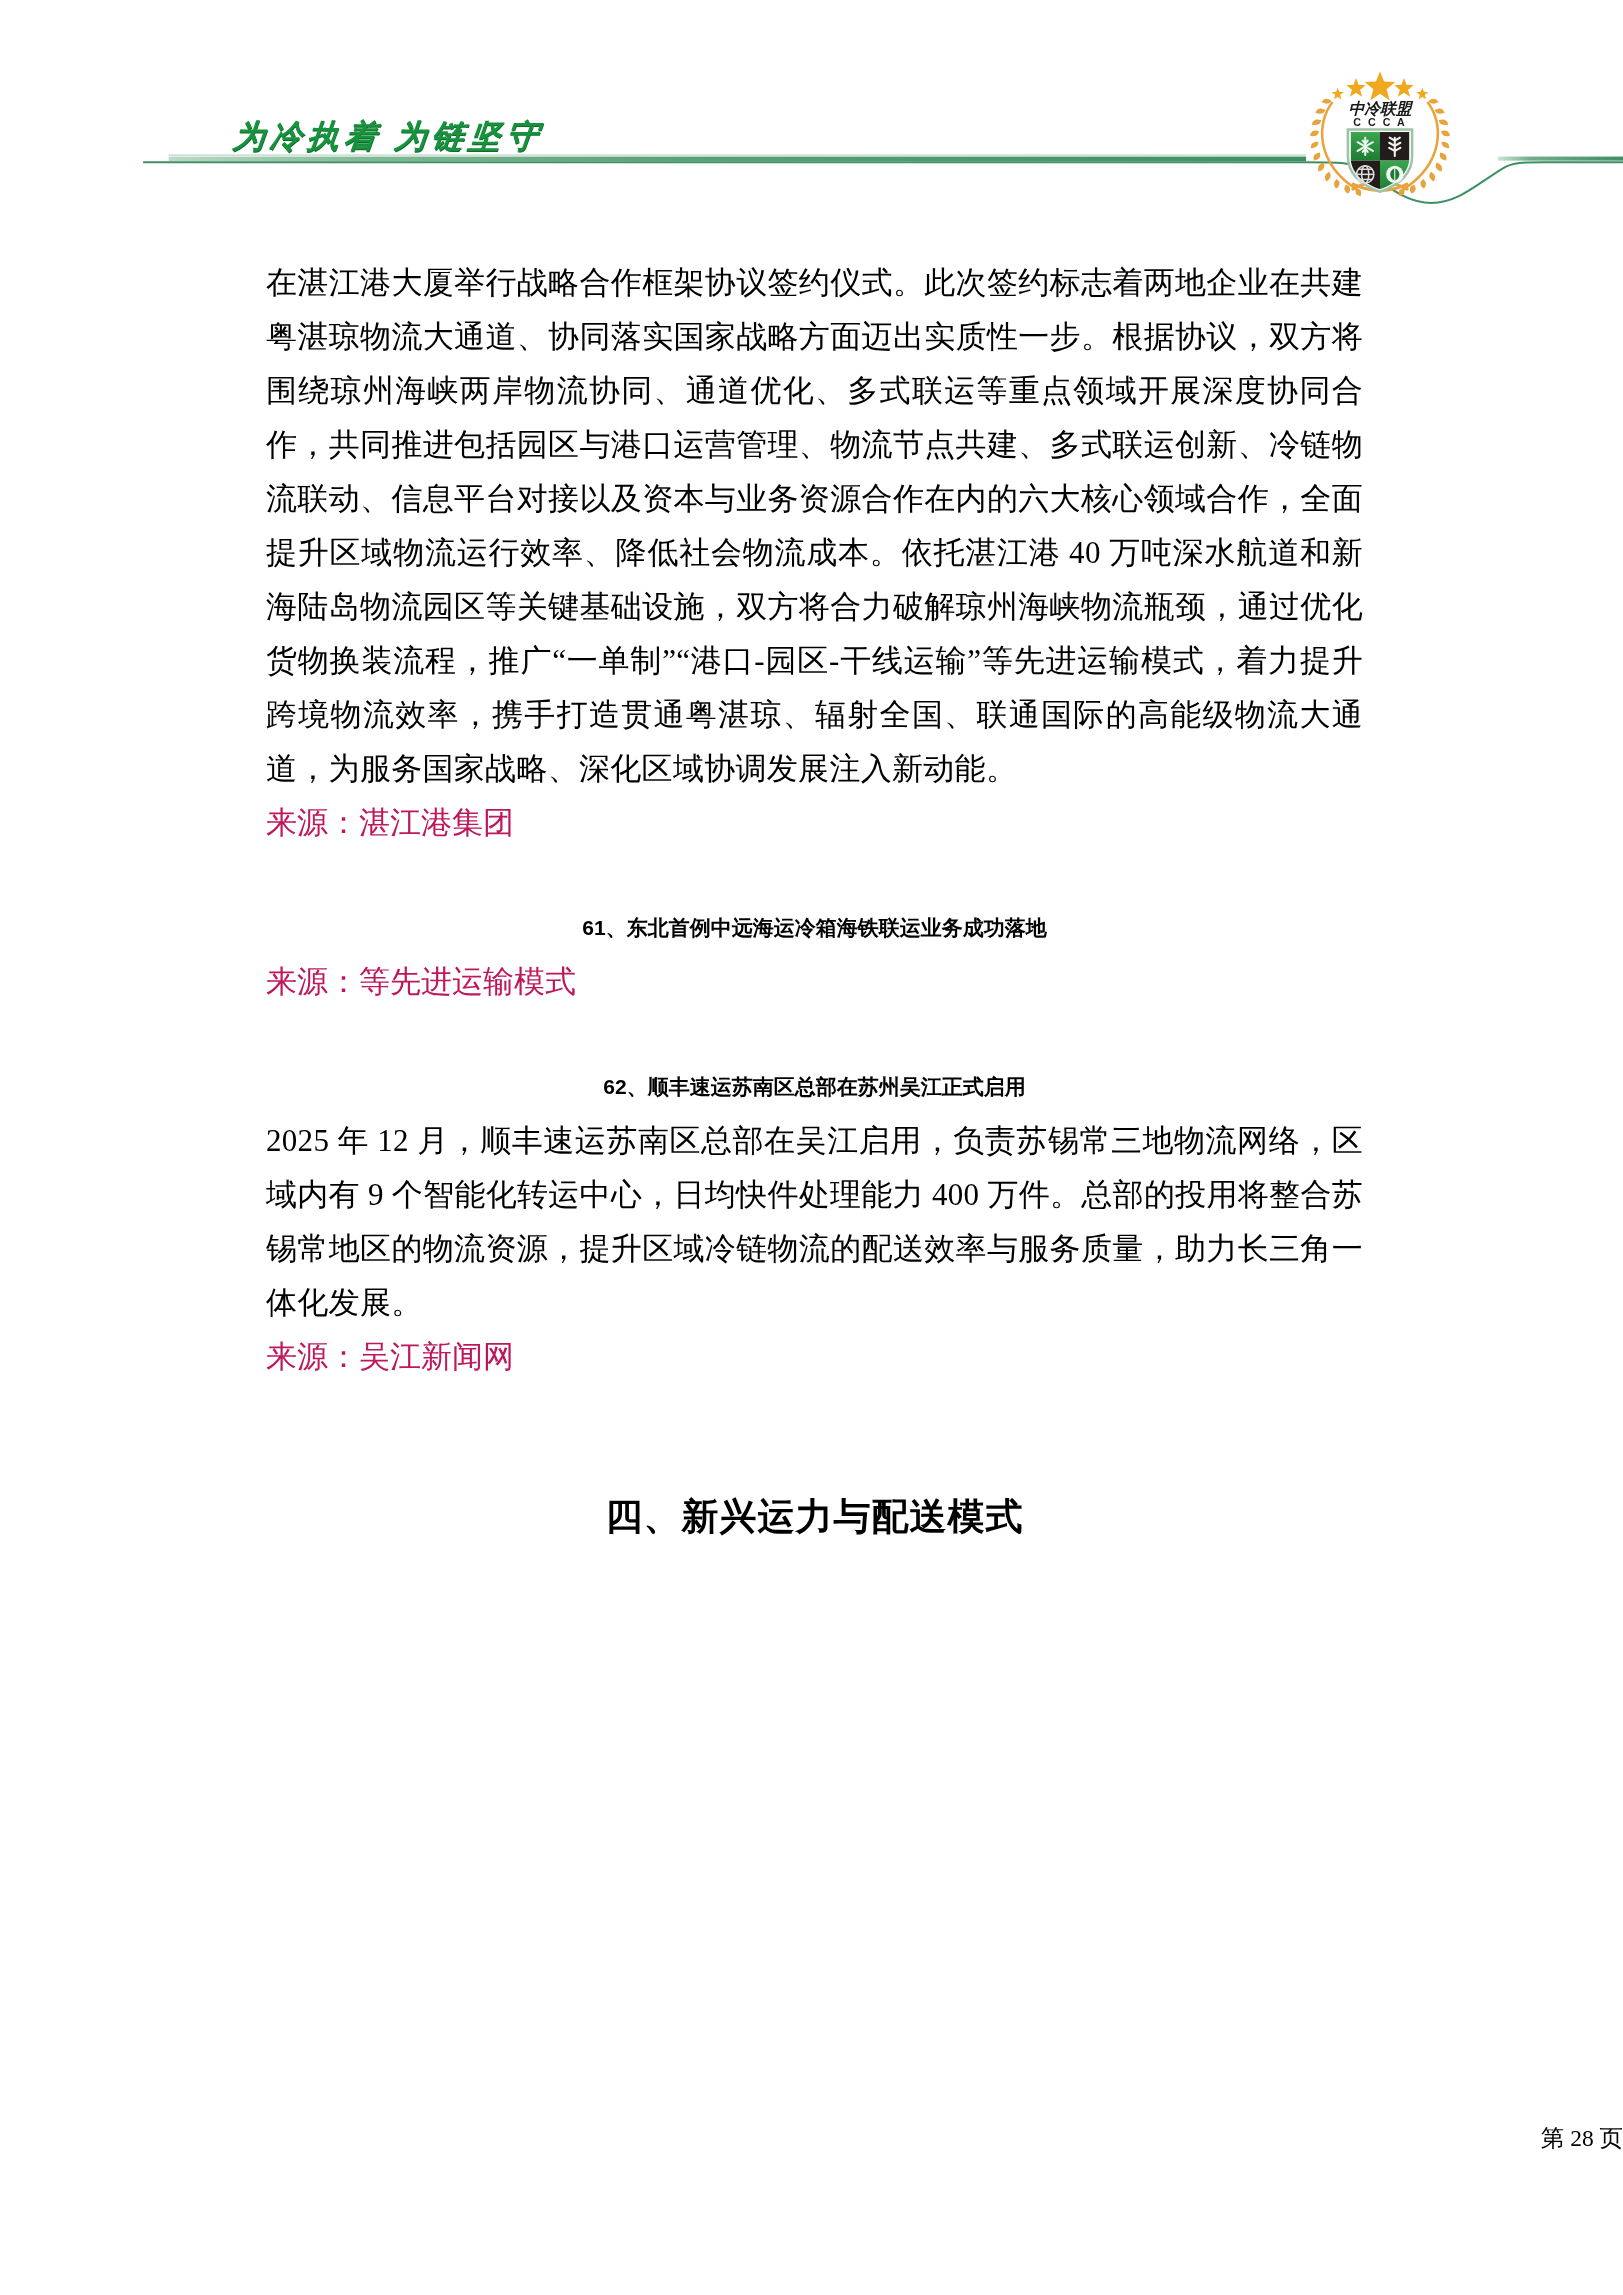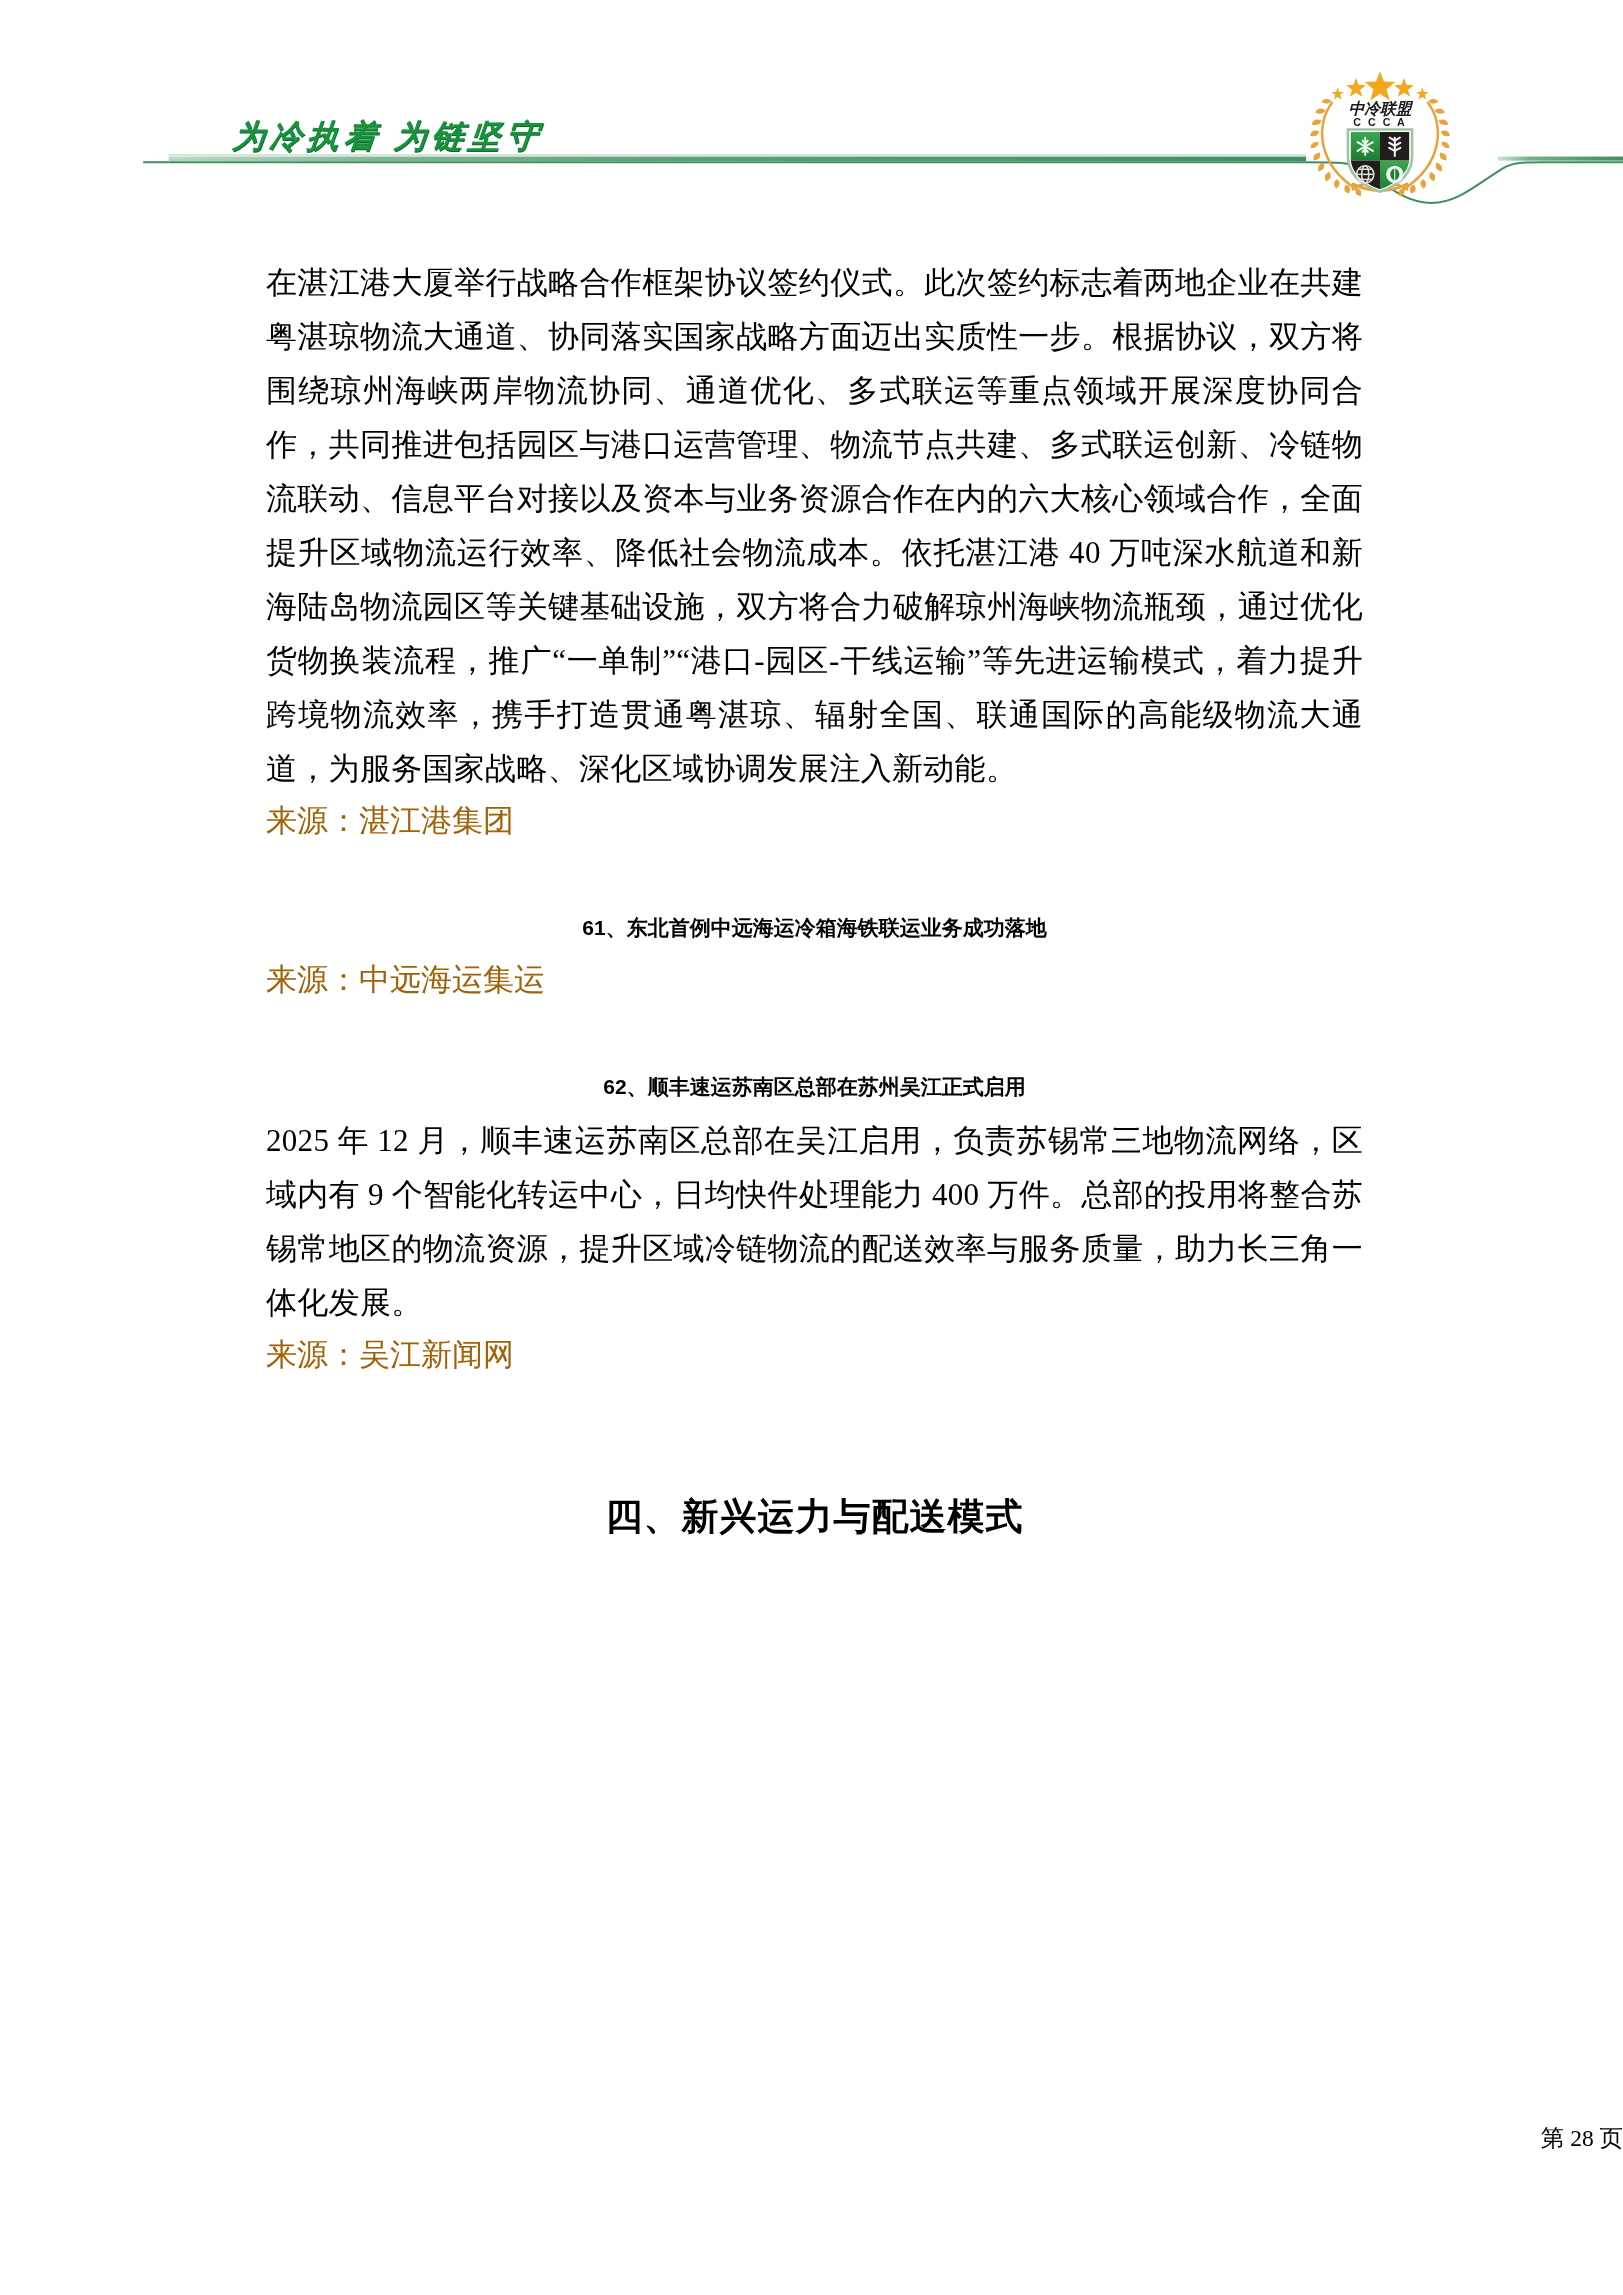--- a/index.html
+++ b/index.html
@@ -79,25 +79,25 @@
     font-size: 31px;
     line-height: 54px;
     text-align: justify;
     text-justify: inter-ideograph;
     margin: 0;
     letter-spacing: 0.3px;
     color: #000000;
   }
 
   .source-line {
-    font-family: Liberation Mono, monospace;
+    font-family: Liberation Serif, serif;
     font-size: 31px;
     line-height: 54px;
     margin: 0;
-    color: #a16207;
+    color: #be185d;
   }
 
   .item-heading {
     font-family: "Liberation Sans", "DejaVu Sans", sans-serif;
     font-size: 21px;
     line-height: 54px;
     font-weight: bold;
     margin: 0;
     color: #000000;
     text-align: center;
@@ -276,21 +276,21 @@
 
     <p class="body-para">在湛江港大厦举行战略合作框架协议签约仪式。此次签约标志着两地企业在共建粤湛琼物流大通道、协同落实国家战略方面迈出实质性一步。根据协议，双方将围绕琼州海峡两岸物流协同、通道优化、多式联运等重点领域开展深度协同合作，共同推进包括园区与港口运营管理、物流节点共建、多式联运创新、冷链物流联动、信息平台对接以及资本与业务资源合作在内的六大核心领域合作，全面提升区域物流运行效率、降低社会物流成本。依托湛江港 40 万吨深水航道和新海陆岛物流园区等关键基础设施，双方将合力破解琼州海峡物流瓶颈，通过优化货物换装流程，推广“一单制”“港口-园区-干线运输”等先进运输模式，着力提升跨境物流效率，携手打造贯通粤湛琼、辐射全国、联通国际的高能级物流大通道，为服务国家战略、深化区域协调发展注入新动能。</p>
 
     <p class="source-line">来源：湛江港集团</p>
 
     <div class="spacer-md"></div>
 
     <h3 class="item-heading">61、东北首例中远海运冷箱海铁联运业务成功落地</h3>
 
 
-    <p class="source-line">来源：中远海运集运</p>
+    <p class="source-line">来源：等先进运输模式</p>
 
     <div class="spacer-md"></div>
 
     <h3 class="item-heading">62、顺丰速运苏南区总部在苏州吴江正式启用</h3>
 
     <p class="body-para">2025 年 12 月，顺丰速运苏南区总部在吴江启用，负责苏锡常三地物流网络，区域内有 9 个智能化转运中心，日均快件处理能力 400 万件。总部的投用将整合苏锡常地区的物流资源，提升区域冷链物流的配送效率与服务质量，助力长三角一体化发展。</p>
 
     <p class="source-line">来源：吴江新闻网</p>
 
     <div class="spacer-lg"></div>

